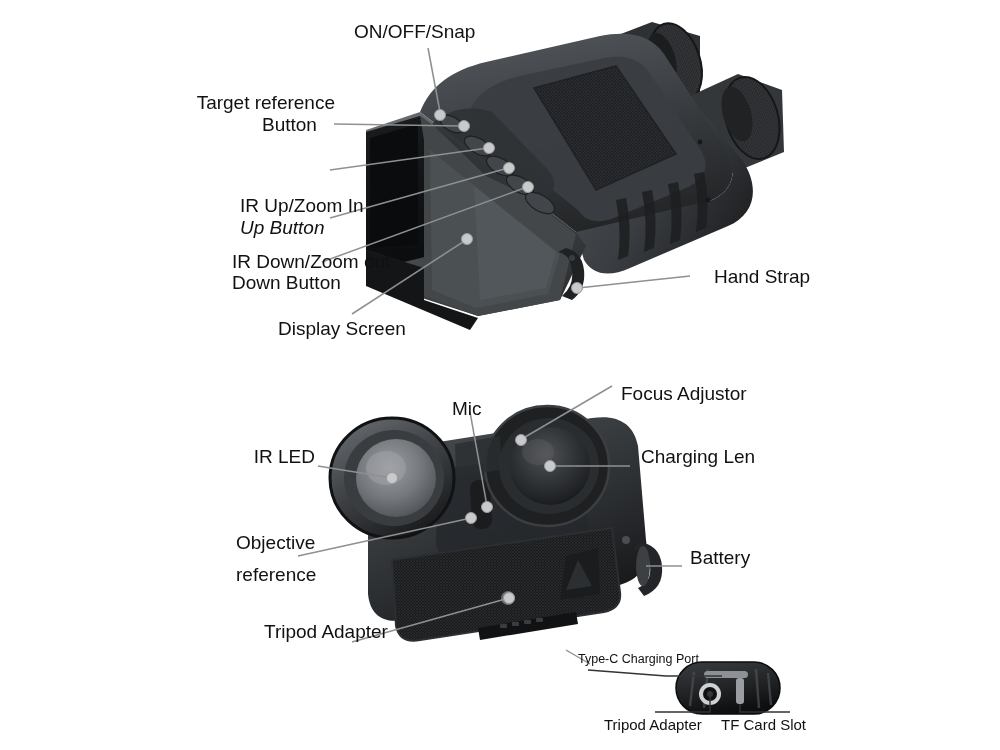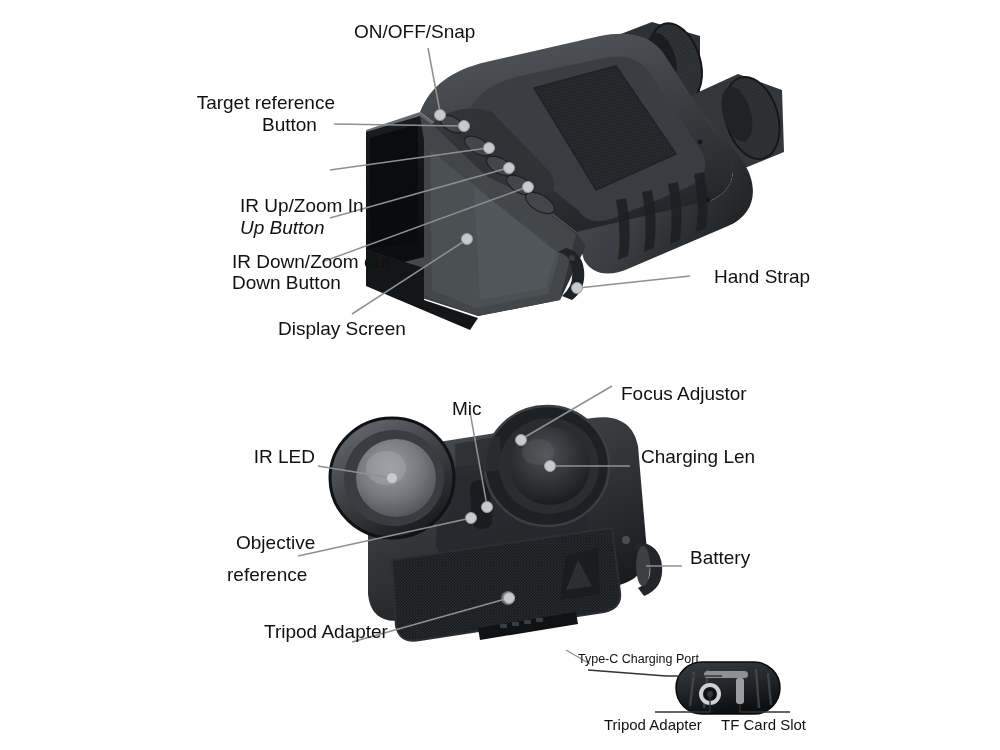--- a/index.html
+++ b/index.html
@@ -322,21 +322,21 @@
 
   <div class="lbl l" style="left:621px; top:370px;margin-top:12px;">Focus Adjustor</div>
 
   <div class="lbl l" style="left:452px; top:397px;">Mic</div>
 
   <div class="lbl r" style="left:180px; top:445px; width:135px;">IR LED</div>
 
   <div class="lbl l" style="left:641px; top:445px;">Charging Len</div>
 
   <div class="lbl l" style="left:236px; top:531px;">Objective</div>
-  <div class="lbl l" style="left:227px; top:563px;">reference</div>
+  <div class="lbl l" style="left:236px; top:563px;">reference</div>
 
   <div class="lbl l" style="left:690px; top:546px;">Battery</div>
 
   <div class="lbl l" style="left:264px; top:620px;">Tripod Adapter</div>
 
   <div class="lbl small l" style="left:578px; top:652px;">Type-C Charging Port</div>
 
   <div class="lbl tiny l" style="left:604px; top:716px;">Tripod Adapter</div>
 
   <div class="lbl tiny l" style="left:721px; top:716px;">TF Card Slot</div>

